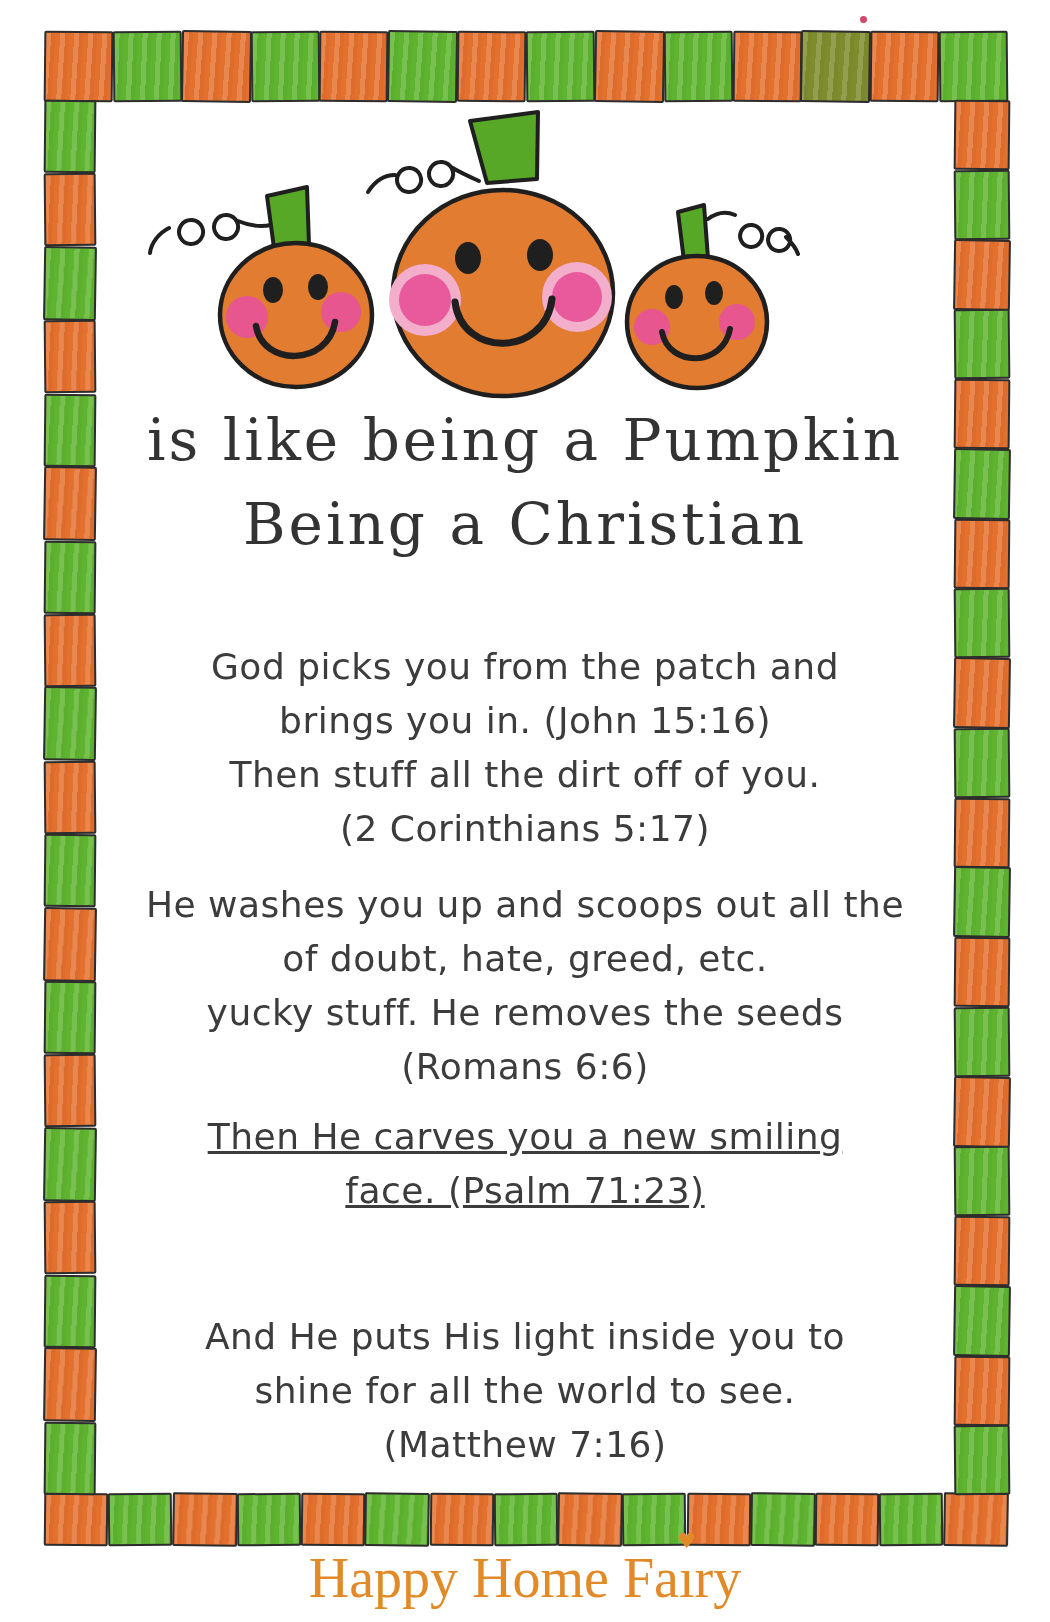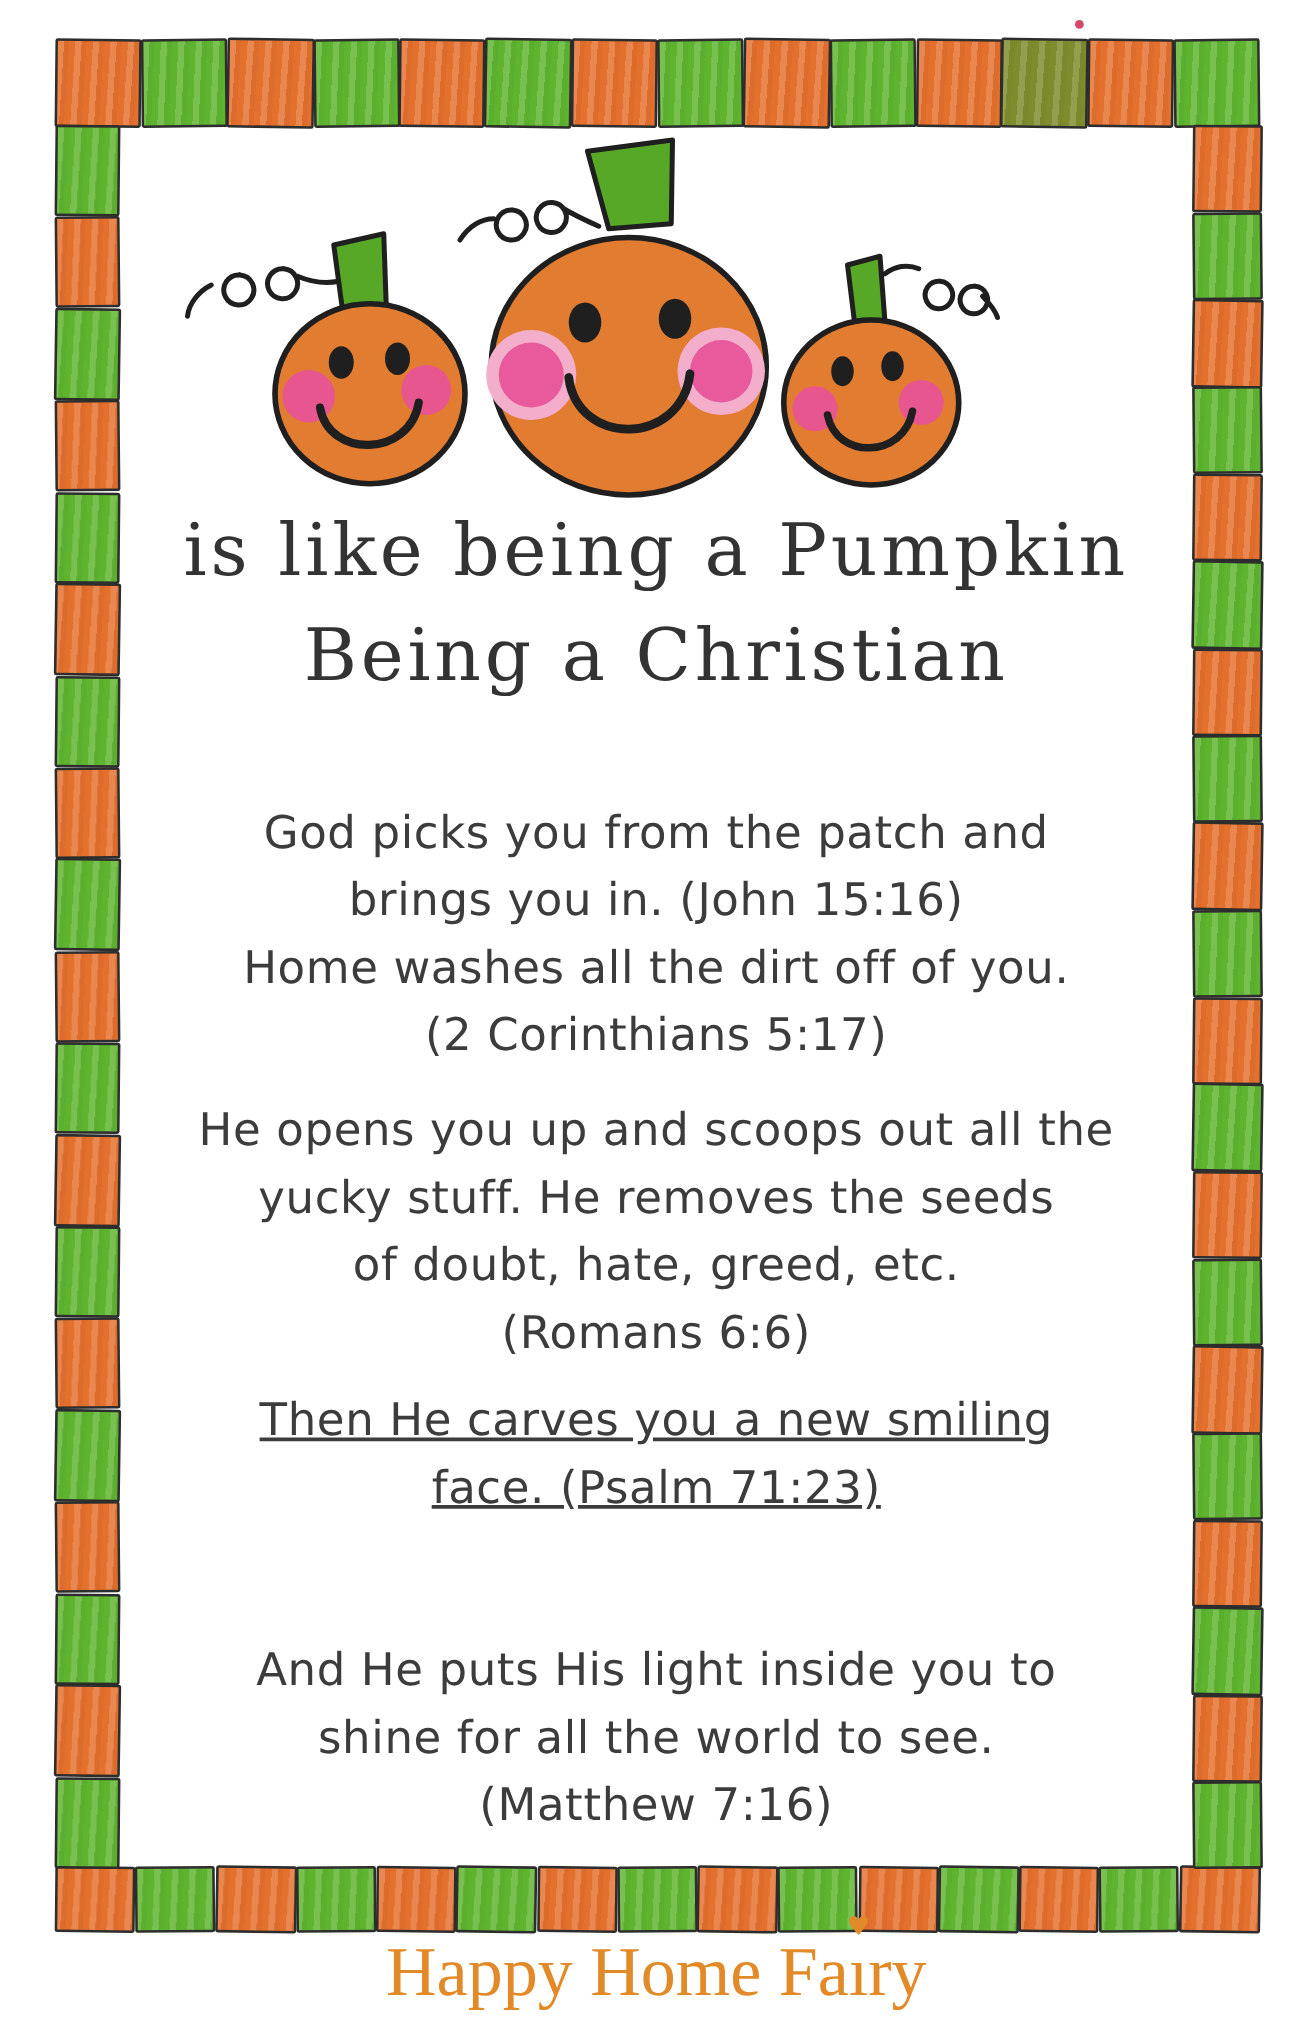--- a/index.html
+++ b/index.html
@@ -206,27 +206,27 @@
   <div class="title">
     <div>is like being a Pumpkin</div>
     <div>Being a Christian</div>
   </div>
 
   <div class="para p0">
       <div>God picks you from the patch and</div>
       <div>brings you in.  (John 15:16)</div>
     </div>
   <div class="para p1">
-      <div>Home washes all the dirt off of you.</div>
+      <div>Then stuff all the dirt off of you.</div>
       <div>(2 Corinthians  5:17)</div>
     </div>
   <div class="para p2">
-      <div>He opens you up and scoops out all the</div>
+      <div>He washes you up and scoops out all the</div>
+      <div>of doubt, hate, greed, etc.</div>
       <div>yucky stuff.  He removes the seeds</div>
-      <div>of doubt, hate, greed, etc.</div>
       <div>(Romans  6:6)</div>
     </div>
   <div class="para p3">
       <div>Then He carves you a new smiling</div>
       <div>face.  (Psalm 71:23)</div>
     </div>
   <div class="para p4">
       <div>And He puts His light inside you to</div>
       <div>shine for all the world to see.</div>
       <div>(Matthew  7:16)</div>

